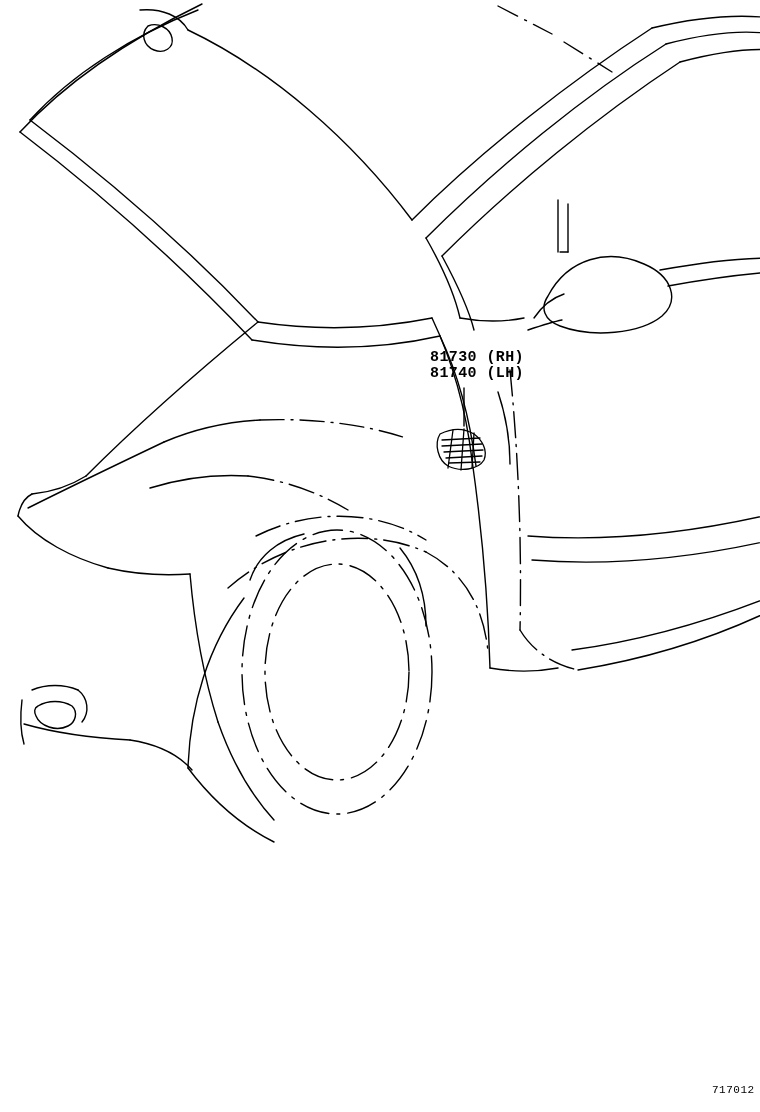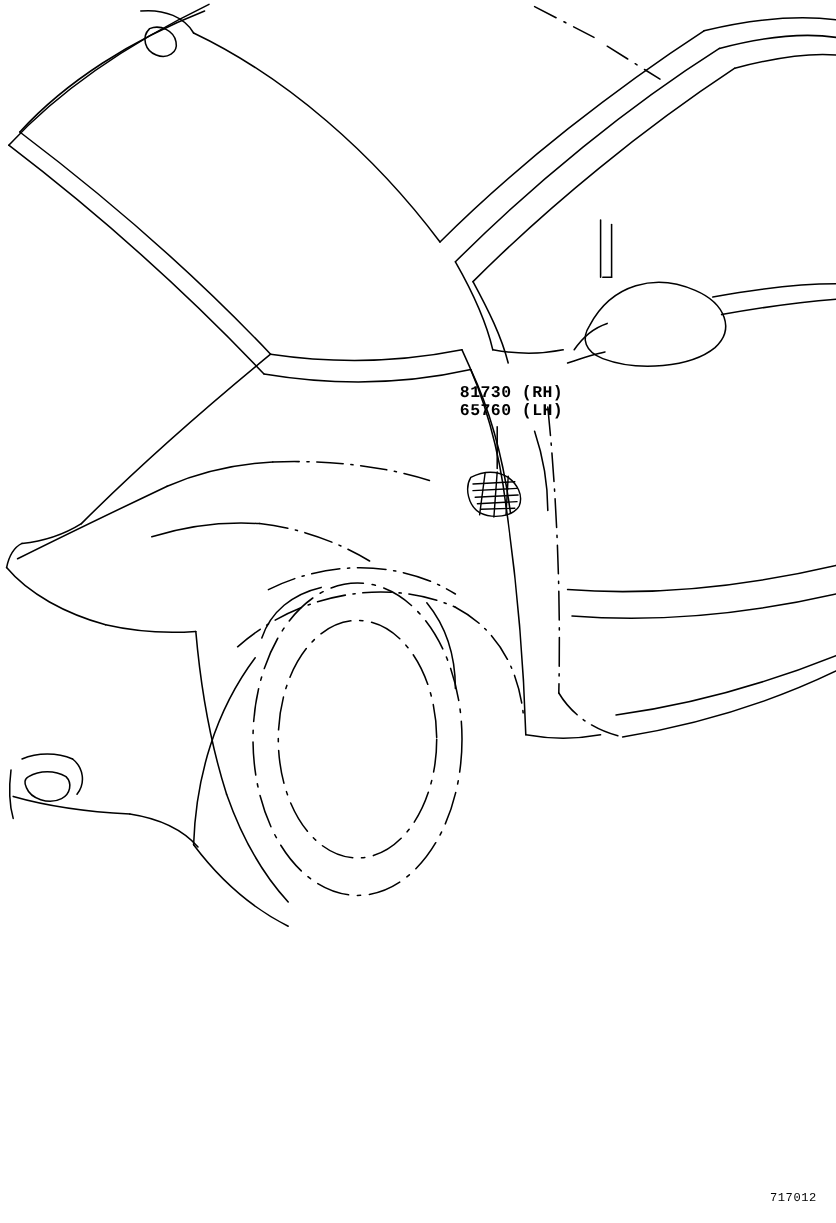--- a/index.html
+++ b/index.html
@@ -9,21 +9,21 @@
   }
   body {
     width: 760px;
     height: 1112px;
     position: relative;
     font-family: "Liberation Sans", sans-serif;
     overflow: hidden;
   }
   #diagram-root {
     position: absolute;
-    left: 0;
+    left: 12px;
     top: 0;
     width: 684px;
     height: 1112px;
     text-decoration: underline;
   }
   svg.art {
     position: absolute;
     left: 0;
     top: 0;
     width: 760px;
@@ -157,18 +157,18 @@
 
       <path d="M452 388 L 452 426" stroke-width="1.4"></path>
 
       <path d="M486 392 C 494 416 498 440 498 464"></path>
 
     </g>
   </svg>
 
   <div class="callout-block">
     <div class="callout-line">81730 (RH)</div>
-    <div class="callout-line">65760 (LH)</div>
+    <div class="callout-line">81740 (LH)</div>
   </div>
 
   <div class="figure-id">717012</div>
 
 </div>
 
 </body></html>

